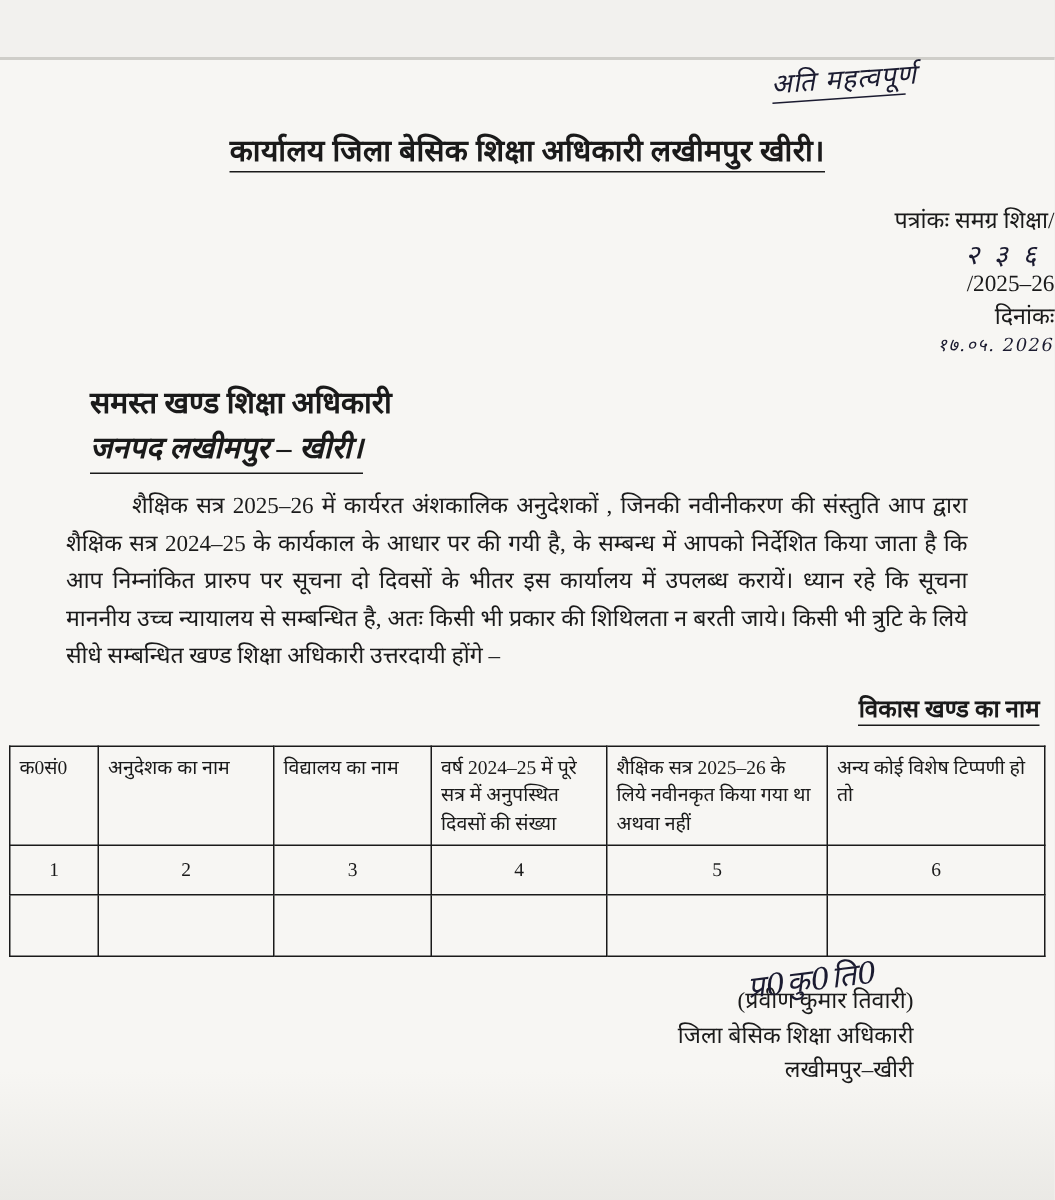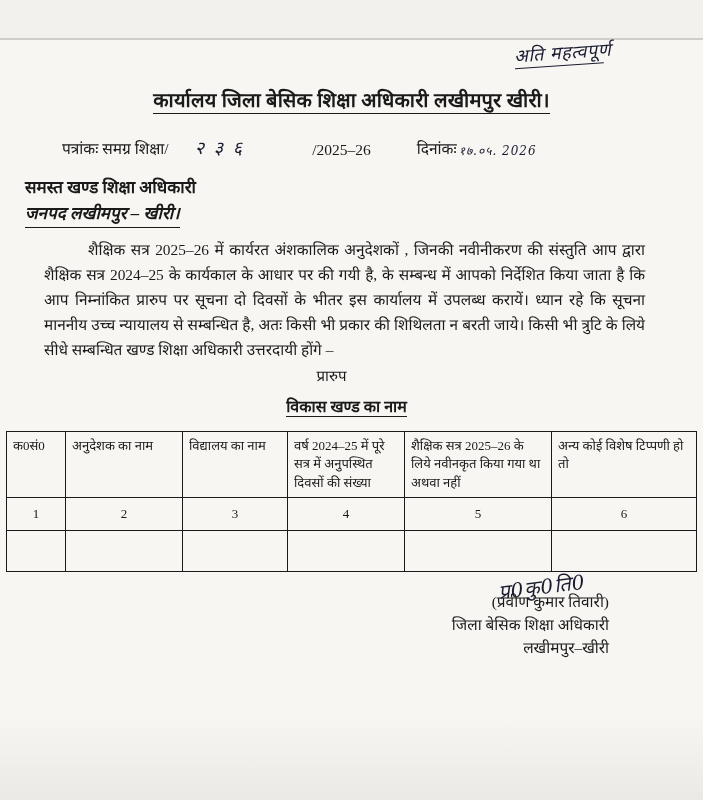--- a/index.html
+++ b/index.html
@@ -88,23 +88,24 @@
   }
   .office-title .ul {
     border-bottom: 1.4px solid #1a1a1a;
     padding-bottom: 2px;
   }
 
   .ref-row {
     display: flex;
     align-items: flex-end;
     margin-top: 22px;
-    padding-left: 62px;
+    padding-left: 46px;
     font-size: 15.5px;
     gap: 0;
+    flex-direction: column;
   }
   .ref-label { white-space: nowrap; }
   .ref-hand {
     font-family: "DejaVu Serif", serif;
     font-style: italic;
     font-size: 18px;
     margin: 0 10px 0 26px;
     letter-spacing: 2px;
   }
   .ref-year { margin-left: 58px; white-space: nowrap; text-align: center; }
@@ -112,22 +113,22 @@
   .ref-date-hand {
     font-family: "DejaVu Serif", serif;
     font-style: italic;
     font-size: 12px;
     letter-spacing: 1px;
     margin-left: 2px;
   }
 
   .addressee {
     margin-top: 16px;
-    padding-left: 25px;
-    font-size: 17px;
+    padding-left: 60px;
+    font-size: 20px;
     line-height: 1.5;
   }
   .addressee .l1 { font-weight: bold; }
   .addressee .l2 {
     font-weight: bold;
     display: inline-block;
     border-bottom: 1.2px solid #1a1a1a;
     padding-bottom: 1px;
     font-style: italic;
   }
@@ -142,21 +143,21 @@
   }
 
   .prarup {
     text-align: center;
     font-size: 15px;
     margin-top: 2px;
     padding-right: 40px;
   }
 
   .block-head {
-    text-align: center;
+    text-align: right;
     font-size: 16px;
     font-weight: bold;
     margin-top: 10px;
     padding-right: 10px;
   }
   .block-head .ul { border-bottom: 1.2px solid #1a1a1a; padding-bottom: 1px; }
 
   table.form {
     margin: 14px auto 0 auto;
     width: 612px;
@@ -233,21 +234,20 @@
       <span class="ref-date-hand handwriting">१७.०५. 2026</span>
     </div>
 
     <div class="addressee">
       <div class="l1">समस्त खण्ड शिक्षा अधिकारी</div>
       <div><span class="l2">जनपद लखीमपुर – खीरी।</span></div>
     </div>
 
     <div class="body-text">शैक्षिक सत्र 2025–26 में कार्यरत अंशकालिक अनुदेशकों , जिनकी नवीनीकरण की संस्तुति आप द्वारा शैक्षिक सत्र 2024–25 के कार्यकाल के आधार पर की गयी है, के सम्बन्ध में आपको निर्देशित किया जाता है कि आप निम्नांकित प्रारुप पर सूचना दो दिवसों के भीतर इस कार्यालय में उपलब्ध करायें। ध्यान रहे कि सूचना माननीय उच्च न्यायालय से सम्बन्धित है, अतः किसी भी प्रकार की शिथिलता न बरती जाये। किसी भी त्रुटि के लिये सीधे सम्बन्धित खण्ड शिक्षा अधिकारी उत्तरदायी होंगे –</div>
 
-    <div class="prarup">प्रारुप</div>
 
     <div class="block-head">
       <span class="ul">विकास खण्ड का नाम</span>
     </div>
 
     <table class="form">
       <thead>
         <tr>
           <th class="c1">क0सं0</th>
           <th class="c2">अनुदेशक का नाम</th>

